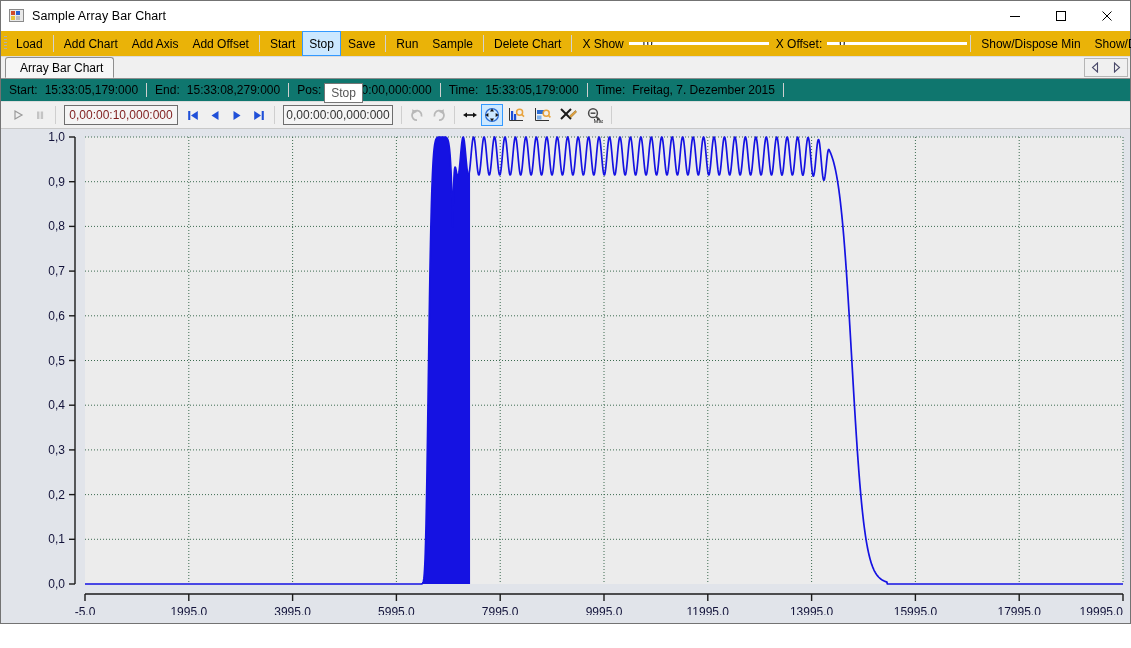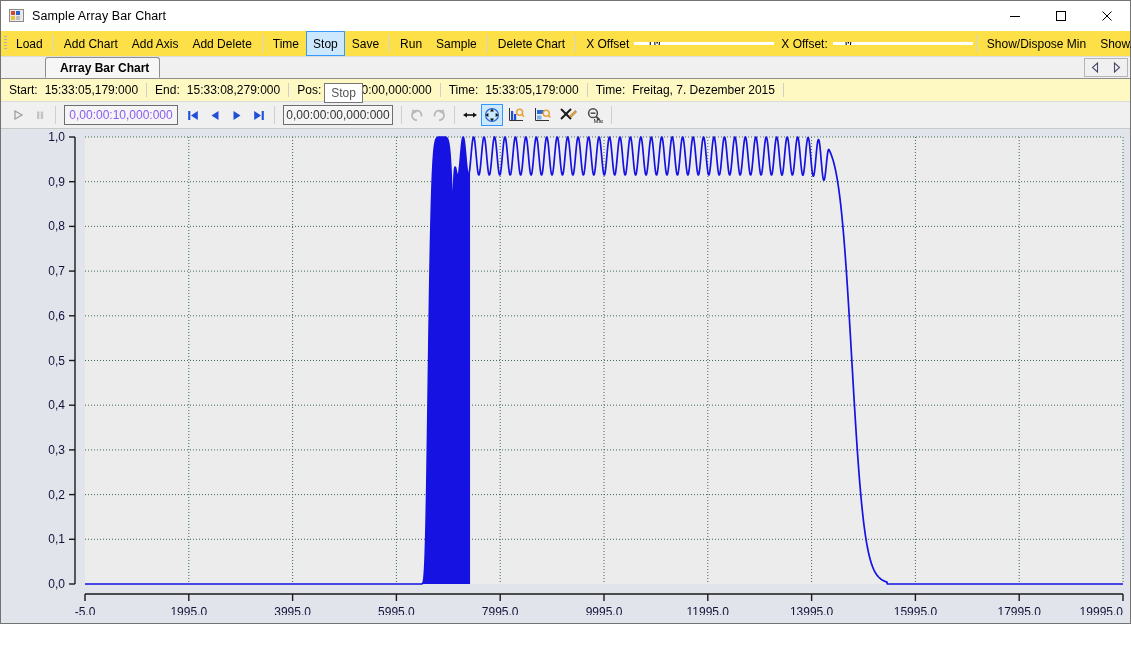--- a/index.html
+++ b/index.html
@@ -71,21 +71,21 @@
     align-items: center;
     justify-content: center;
     cursor: default;
   }
   .winbtn svg { display: block; }
 
   
   #menustrip {
     flex: 0 0 25px;
     height: 25px;
-    background: #fde047;
+    background: #eab308;
     border-bottom: 1px solid #dcdcdc;
     display: flex;
     align-items: stretch;
     font-size: 12px;
   }
   .grip {
     width: 8px;
     display: flex;
     align-items: center;
     justify-content: center;
@@ -122,21 +122,21 @@
     align-items: center;
     padding: 0 5px 0 7px;
     white-space: nowrap;
   }
   .mtextbox {
     width: 140px;
     margin: 11px 0;
     background: #ffffff;
     border: none;
     outline: none;
-    font-family: Liberation Mono, monospace;
+    font-family: Liberation Serif, serif;
     font-size: 12px;
     color: #000;
     padding: 0 12px;
     box-sizing: border-box;
   }
 
   
   #tabstrip {
     flex: 0 0 22px;
     height: 22px;
@@ -151,26 +151,25 @@
   .tab {
     height: 21px;
     background: #f6f6f6;
     border: 1px solid #8e8e8e;
     border-bottom: 1px solid #f6f6f6;
     border-radius: 3px 3px 0 0;
     display: flex;
     align-items: center;
     padding: 0 10px 0 14px;
     font-size: 12px;
-    font-weight: bold;
+    font-weight: normal;
     color: #000;
     position: relative;
     cursor: default;
     box-sizing: border-box;
-    margin-left: 40px;
   }
   #tabnav {
     position: absolute;
     right: 2px; top: 1px;
     width: 44px; height: 19px;
     background: #f0f0f0;
     border: 1px solid #b5b5b5;
     display: flex;
     align-items: center;
     justify-content: space-around;
@@ -179,21 +178,21 @@
   .tabarrow {
     width: 16px; height: 17px;
     display: flex; align-items: center; justify-content: center;
     cursor: default;
   }
 
   
   #infobar {
     flex: 0 0 22px;
     height: 22px;
-    background: #fef9c3;
+    background: #0f766e;
     border-bottom: 1px solid #dcdcdc;
     display: flex;
     align-items: center;
     font-size: 12px;
     position: relative;
   }
   .info-field {
     display: flex;
     align-items: baseline;
     white-space: nowrap;
@@ -253,21 +252,21 @@
     flex: 0 0 1px;
   }
   .ptext {
     height: 20px;
     border: 1px solid #6e6e6e;
     background: #f5f5f5;
     display: flex;
     align-items: center;
     justify-content: center;
     font-size: 12px;
-    color: #8b5cf6;
+    color: #7f1d1d;
     box-sizing: border-box;
   }
   #dur-box { width: 114px; margin: 0 4px; }
   #pos-box { width: 110px; margin: 0 4px; color: #333; }
 
   
   #chartarea {
     flex: 1 1 auto;
     position: relative;
     background: #e1e4ea;
@@ -316,33 +315,33 @@
 
   <div id="menustrip">
     <div class="grip">
         <i></i>
       </div>
 
     <div class="mitem">Load</div>
     <div class="msep"></div>
     <div class="mitem">Add Chart</div>
     <div class="mitem">Add Axis</div>
-    <div class="mitem">Add Delete</div>
+    <div class="mitem">Add Offset</div>
     <div class="msep"></div>
-    <div class="mitem">Time</div>
+    <div class="mitem">Start</div>
     <div class="mitem selected">Stop</div>
     <div class="mitem">Save</div>
     <div class="msep"></div>
     <div class="mitem">Run</div>
     <div class="mitem">Sample</div>
     <div class="msep"></div>
     <div class="mitem">Delete Chart</div>
     <div class="msep"></div>
 
-    <div class="mlabel">X Offset</div>
+    <div class="mlabel">X Show</div>
     <input class="mtextbox" id="xscale-input" type="text" value="10" style="">
 
     <div class="mlabel">X Offset:</div>
     <input class="mtextbox" id="xoffset-input" type="text" value="0" style="">
 
     <div class="msep"></div>
     <div class="mitem">Show/Dispose Min</div>
     <div class="mitem">Show/Dispose Max</div>
   </div>
 

